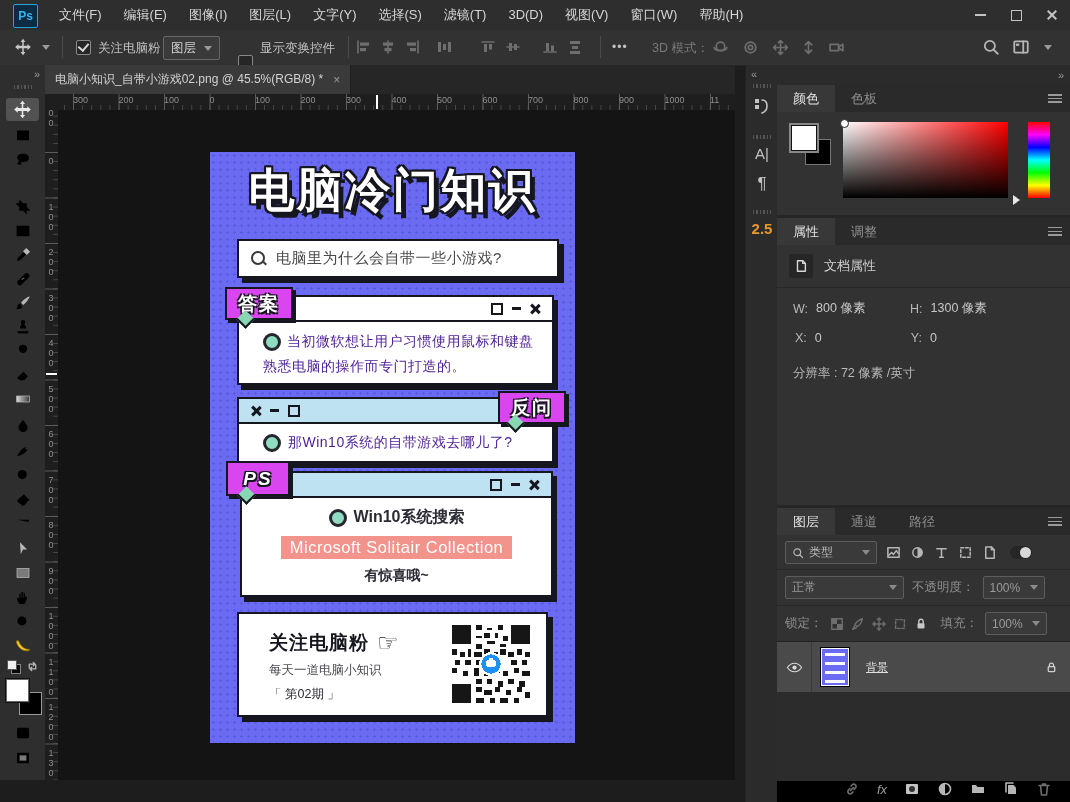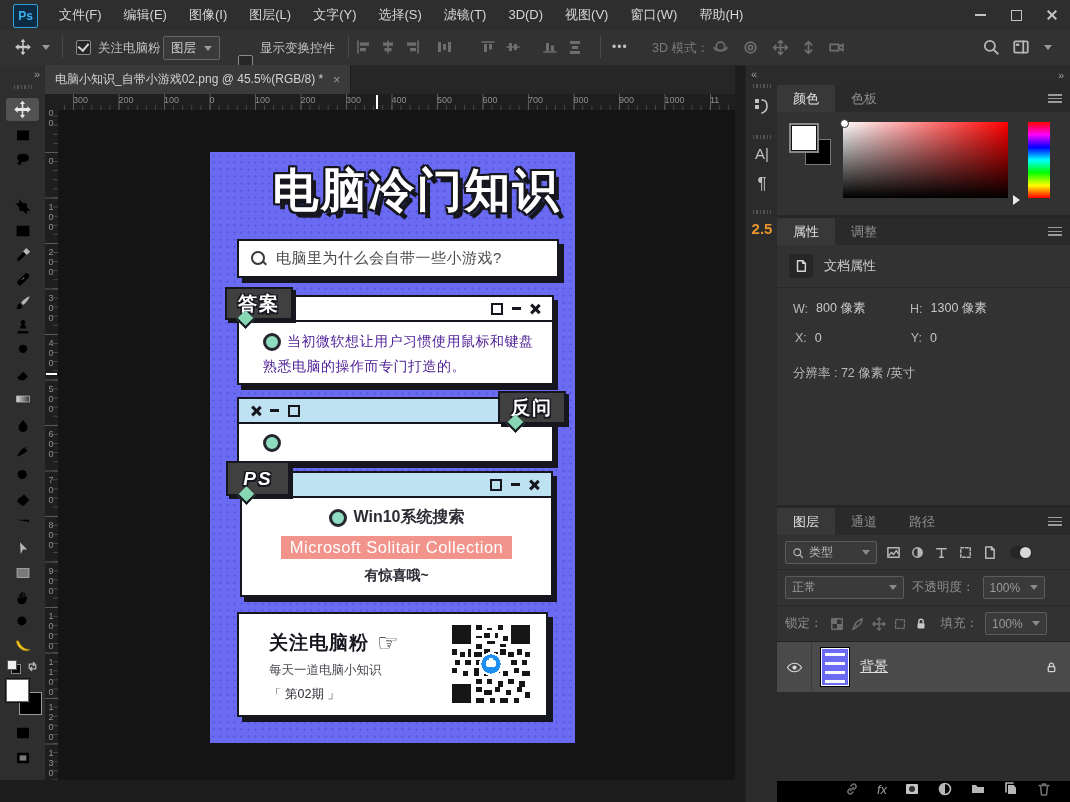--- a/index.html
+++ b/index.html
@@ -58,37 +58,37 @@
     background-size:13px 45.5px,5px 9.1px;background-repeat:repeat-y,repeat-y;background-position:0 42px,right 42px;}
   .ruler span{position:absolute;font-size:9px;color:#8f8f8f;line-height:9px;}
   .ruler-v span{writing-mode:vertical-rl;text-orientation:upright;letter-spacing:0px;left:1px;}
   .marker-h{position:absolute;top:1px;width:2px;height:14px;background:#fff;}
   .marker-v{position:absolute;left:1px;width:11px;height:2px;background:#fff;}
   
   .pasteboard{left:58px;top:110px;width:677px;height:670px;background:#141414;}
   .poster{position:absolute;left:152px;top:42px;width:365px;height:591px;background:#6a6bf2;
     background-image:radial-gradient(#5a5ce0 1.1px,transparent 1.1px);background-size:7px 7px;}
   .poster-title{position:absolute;left:0;top:8px;width:100%;text-align:center;font-size:46px;font-weight:900;color:#fff;letter-spacing:2px;
-    text-shadow:-2px -2px 0 #16161e,2px -2px 0 #16161e,-2px 2px 0 #16161e,2px 2px 0 #16161e,0 2px 0 #16161e,2px 0 0 #16161e,0 -2px 0 #16161e,-2px 0 0 #16161e,5px 6px 0 #16161e;padding-left:24px;}
+    text-shadow:-2px -2px 0 #16161e,2px -2px 0 #16161e,-2px 2px 0 #16161e,2px 2px 0 #16161e,0 2px 0 #16161e,2px 0 0 #16161e,0 -2px 0 #16161e,-2px 0 0 #16161e,5px 6px 0 #16161e;}
   .searchbar{position:absolute;left:27px;top:87px;width:306px;height:35px;background:#fff;border:2px solid #16161e;
     box-shadow:5px 5px 0 #16161e;display:flex;align-items:center;padding-left:12px;gap:10px;}
   .searchbar .q{position:relative;width:15px;height:15px;}
   .searchbar .q::before{content:"";position:absolute;left:0;top:0;width:10px;height:10px;border:2px solid #3a3a3a;border-radius:50%;}
   .searchbar .q::after{content:"";position:absolute;left:11px;top:11px;width:5px;height:2px;background:#3a3a3a;transform:rotate(45deg);}
   .searchbar .txt{font-size:15px;color:#4a4a4a;letter-spacing:0.5px;}
   .pwin{position:absolute;background:#fff;border:2px solid #16161e;box-shadow:4px 5px 0 #16161e;}
   .pwin .tbar{height:23px;border-bottom:2px solid #16161e;display:flex;align-items:center;}
   .tbar.blue{background:#bfe2f3;}
   .wc{display:flex;align-items:center;gap:9px;}
   .wc .sq{width:8px;height:8px;border:2px solid #16161e;}
   .wc .dash{width:9px;height:2.5px;background:#16161e;}
   .wc .xx{position:relative;width:10px;height:10px;}
   .wc .xx::before,.wc .xx::after{content:"";position:absolute;left:4px;top:-1px;width:2.5px;height:12px;background:#16161e;}
   .wc .xx::before{transform:rotate(45deg);}.wc .xx::after{transform:rotate(-45deg);}
-  .badge{position:absolute;background:#404040;border:2.5px solid #16161e;box-shadow:3px 3px 0 #16161e;
+  .badge{position:absolute;background:#d946ef;border:2.5px solid #16161e;box-shadow:3px 3px 0 #16161e;
     display:flex;align-items:center;justify-content:center;font-size:19px;font-weight:900;color:#fff;letter-spacing:2px;
     text-shadow:-1.5px -1.5px 0 #16161e,1.5px -1.5px 0 #16161e,-1.5px 1.5px 0 #16161e,1.5px 1.5px 0 #16161e;}
   .badge .tail{position:absolute;bottom:-8px;left:12px;width:11px;height:11px;background:#86d7b2;
     border-right:2.5px solid #16161e;border-bottom:2.5px solid #16161e;transform:rotate(45deg);}
   .badge .tail.right{left:auto;right:42px;}
   .dot{width:12px;height:12px;border-radius:50%;border:3.5px solid #26262e;background:#8fdcc0;flex:none;}
   .bodytxt{font-size:14px;color:#4c1d95;letter-spacing:0.5px;}
   .hl{display:inline-block;background:#f2938c;color:#fff;font-size:16.5px;padding:2px 9px;letter-spacing:0.5px;}
   .handglyph{font-size:24px;color:#16161e;line-height:20px;}
   
@@ -527,20 +527,21 @@
             <div class="dash"></div>
             <div class="sq"></div>
           </div>
         </div>
         <div class="badge" style="right:-14px;top:-8px;width:64px;height:29px;">
           <span>反问</span>
           <div class="tail right"></div>
         </div>
         <div class="row" style="padding:10px 0 0 24px;gap:7px;">
           <div class="dot"></div>
+          <span class="bodytxt">那Win10系统的自带游戏去哪儿了?</span>
         </div>
       </div>
 
       <div class="pwin" style="left:30px;top:319px;width:309px;height:122px;">
         <div class="tbar blue">
           <div class="wc" style="margin-left:auto;margin-right:12px;">
             <div class="sq"></div>
             <div class="dash"></div>
             <div class="xx"></div>
           </div>
@@ -830,21 +831,21 @@
         <div style="position:relative;height:139px;background:#2c2c2c;">
           <div class="layerrow" style="top:0;">
             <span class="ico" style="width:34px;">
               <svg width="17" height="17" viewBox="0 0 24 24">
                   <path d="M2 12s4-6 10-6 10 6 10 6-4 6-10 6S2 12 2 12z" stroke="#d8d8d8"></path>
                   <circle cx="12" cy="12" r="3" fill="#d8d8d8" stroke="none"></circle>
                 </svg>
             </span>
             <div style="width:1px;height:50px;background:#3a3a3a;margin-right:9px;"></div>
             <div class="thumb"></div>
-            <span style="margin-left:11px;font-size:14px;color:#e0e0e0;text-decoration:underline;">背景</span>
+            <span style="margin-left:17px;font-size:11px;color:#e0e0e0;text-decoration:underline;">背景</span>
             <span class="ico" style="margin-left:auto;margin-right:12px;">
               <svg width="13" height="13" viewBox="0 0 16 16">
                   <rect x="4" y="7" width="8" height="6" rx="1" stroke="#d0d0d0"></rect>
                   <path d="M5.5 7V5a2.5 2.5 0 015 0v2" stroke="#d0d0d0"></path>
                 </svg>
             </span>
           </div>
         </div>
       </div>
 

